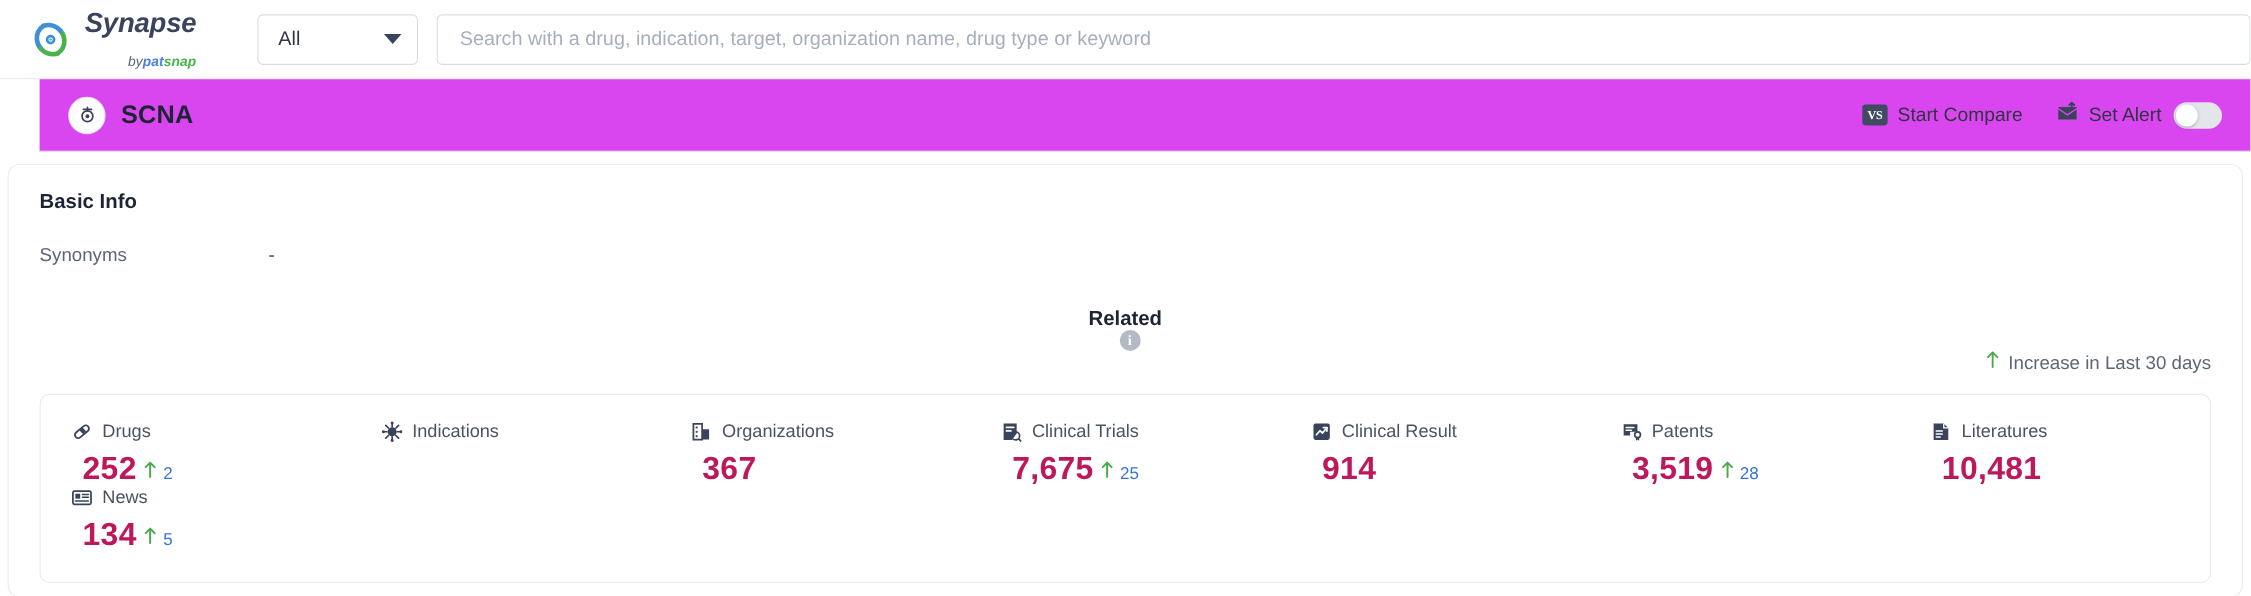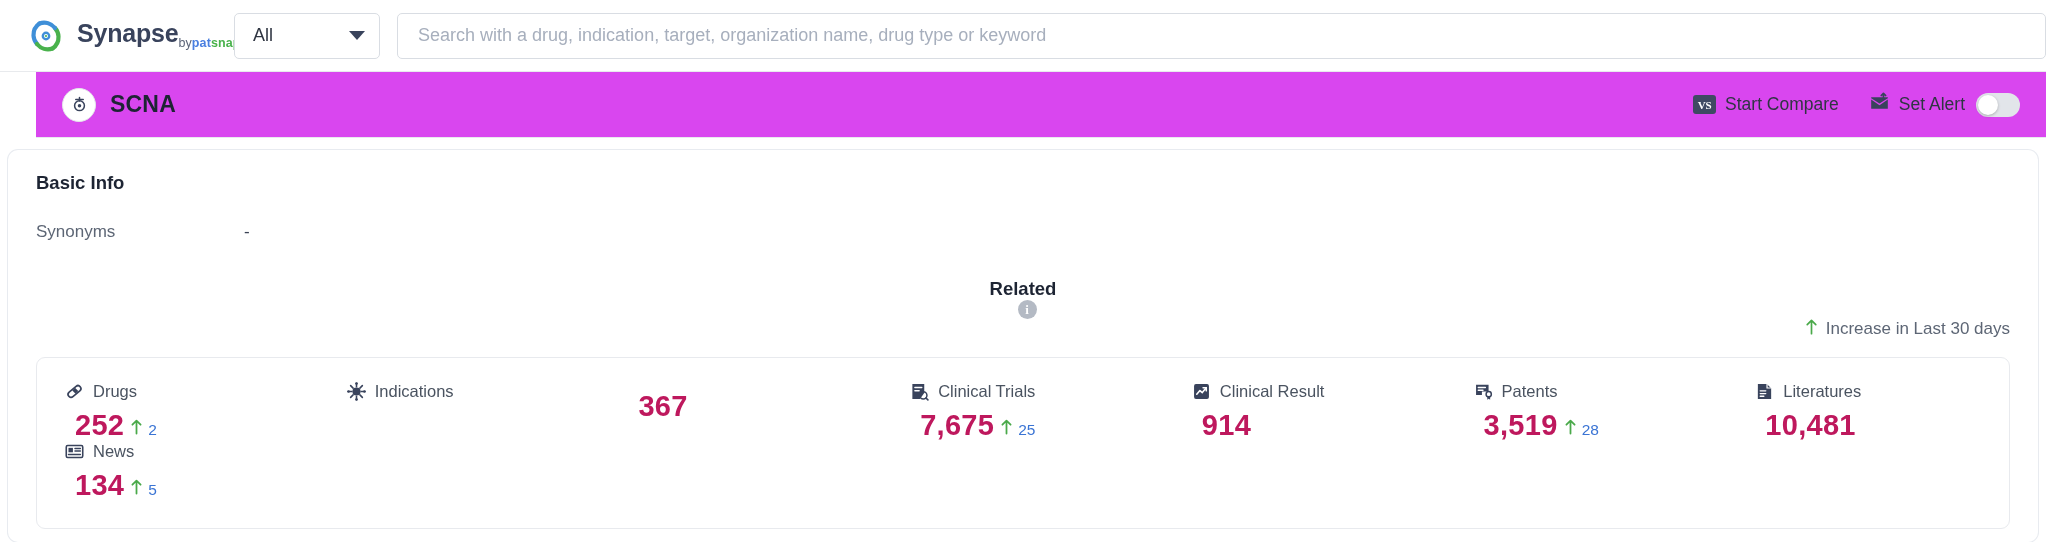--- a/index.html
+++ b/index.html
@@ -17,21 +17,21 @@
   .topbar {
     height: 72px;
     border-bottom: 1px solid #e8eaed;
     display: flex;
     align-items: center;
     padding: 0 0 0 26px;
     background: #fff;
   }
   .logo-wrap { display: flex; align-items: center; gap: 11px; width: 172px; flex: 0 0 auto; }
   .logo-mark { width: 40px; height: 40px; flex: 0 0 auto; }
-  .logo-text { display: flex; flex-direction: row; line-height: 1; }
+  .logo-text { display: flex; flex-direction: column; line-height: 1; font-style: italic; }
   .logo-name {
     font-size: 25px; font-weight: 700; color: #39435c; letter-spacing: -0.2px;
   }
   .logo-sub {
     font-size: 12.5px; font-weight: 700; margin-top: 16px; text-align: right;
     letter-spacing: 0.1px;
   }
   .logo-sub .by { color: #5b6478; font-weight: 400; }
   .logo-sub .pat { color: #4a7fe0; }
   .logo-sub .snap { color: #49b24c; }
@@ -293,20 +293,32 @@
                       <circle cx="12" cy="1.9" r="1.7" fill="#39435c"></circle>
                       <circle cx="12" cy="22.1" r="1.7" fill="#39435c"></circle>
                       <circle cx="1.9" cy="12" r="1.7" fill="#39435c"></circle>
                       <circle cx="22.1" cy="12" r="1.7" fill="#39435c"></circle>
                     </svg>
                   </span>
                   <span class="stat-name">Indications</span>
                 </div>
               </div>
               <div class="stat">
+                <div class="stat-head">
+                  <span>
+                    <svg class="icon-sq" viewBox="0 0 24 24">
+                      <path d="M3 3 H13 V21 H3 Z" fill="none" stroke="#39435c" stroke-width="2"></path>
+                      <path d="M13 9 H21 V21 H13 Z" fill="#39435c"></path>
+                      <rect x="5.6" y="6" width="2.2" height="2.2" fill="#39435c"></rect>
+                      <rect x="5.6" y="11" width="2.2" height="2.2" fill="#39435c"></rect>
+                      <rect x="5.6" y="16" width="2.2" height="2.2" fill="#39435c"></rect>
+                    </svg>
+                  </span>
+                  <span class="stat-name">Organizations</span>
+                </div>
                 <div class="stat-valrow">
                   <span class="stat-value">367</span>
                 </div>
               </div>
               <div class="stat">
                 <div class="stat-head">
                   <span>
                     <svg class="icon-sq" viewBox="0 0 24 24">
                       <path d="M3 2.5 H18 V14 L12.5 21.5 H3 Z" fill="#39435c"></path>
                       <path d="M6.2 7 H14.8 M6.2 11 H11.5" stroke="#fff" stroke-width="1.9" stroke-linecap="round"></path>

